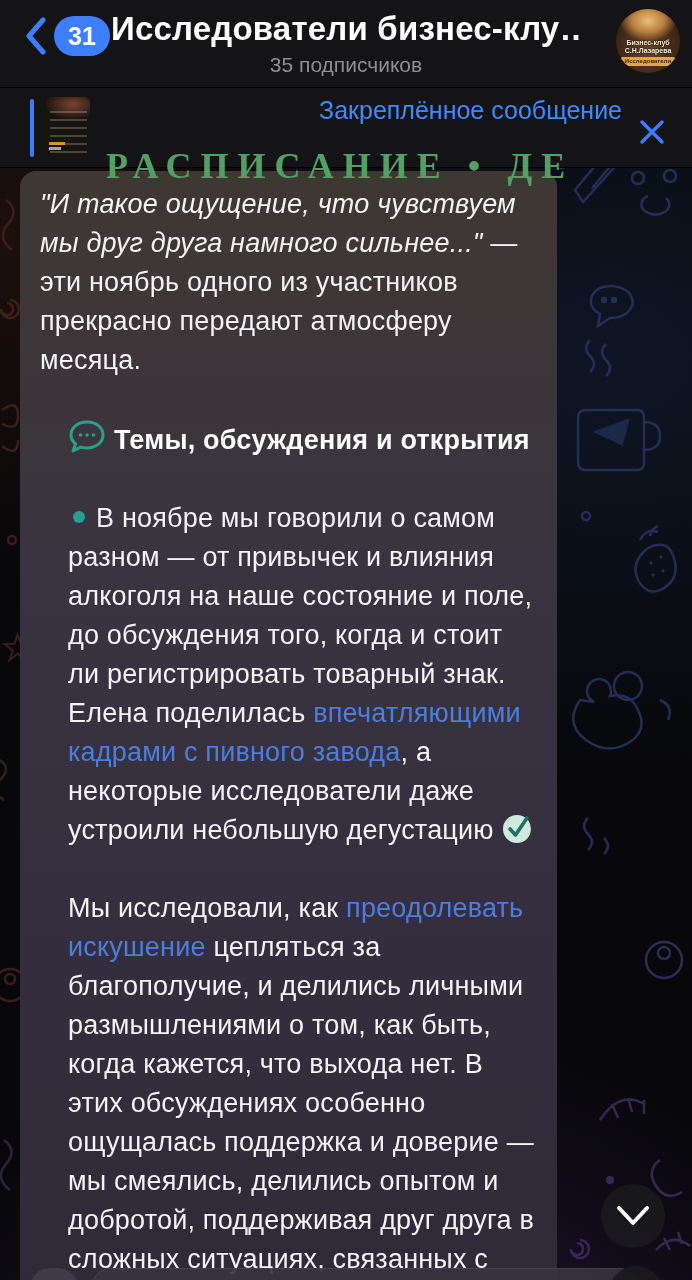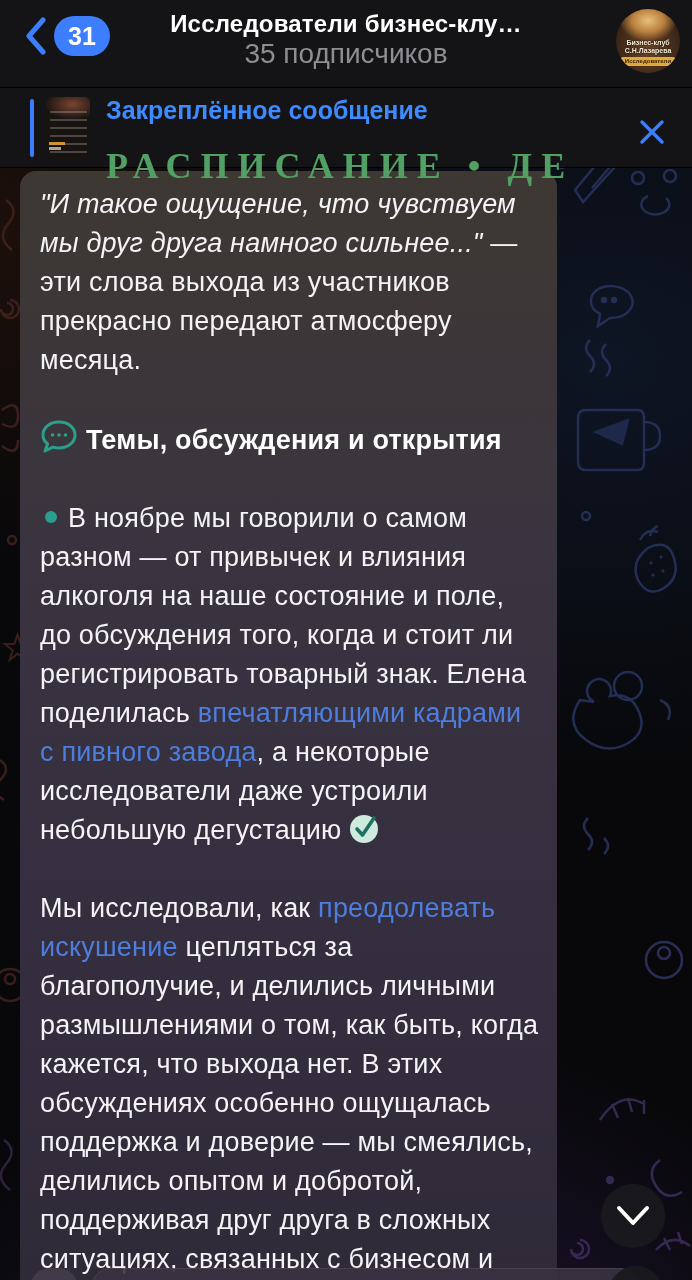--- a/index.html
+++ b/index.html
@@ -36,24 +36,24 @@
     position:absolute;left:24px;top:16px;height:48px;display:flex;align-items:flex-start;gap:8px;
     cursor:pointer;
   }
   .back-chevron{display:flex;align-items:center;}
   .back-badge{
     min-width:54px;height:40px;padding:0 14px;border-radius:22px;background:var(--accent-blue);
     color:#fff;font-size:25px;font-weight:600;display:flex;align-items:center;justify-content:center;
   }
   .titles{position:absolute;left:50%;top:10px;transform:translateX(-50%);text-align:center;width:470px;}
   .chat-title{
-    color:#fff;font-size:24px;font-weight:700;letter-spacing:.2px;
+    color:#fff;font-size:33px;font-weight:700;letter-spacing:.2px;
     white-space:nowrap;overflow:hidden;
   }
-  .chat-subtitle{color:var(--sub-gray);font-size:28px;}
+  .chat-subtitle{color:var(--sub-gray);font-size:21px;margin-top:5px;}
   .avatar{
     position:absolute;right:12px;top:9px;width:64px;height:64px;border-radius:50%;overflow:hidden;
     background:
       radial-gradient(36px 26px at 50% 18%, #e9c07c 0%, #b97f3e 45%, rgba(0,0,0,0) 80%),
       radial-gradient(60px 60px at 50% 60%, #6d4526 0%, #2a1b12 70%, #13100d 100%);
     display:flex;flex-direction:column;align-items:center;justify-content:flex-end;
     padding-bottom:7px;cursor:pointer;
   }
   .avatar-line{color:#f4ecd9;font-size:7px;line-height:8px;font-weight:700;text-shadow:0 0 2px #000;}
   .avatar-pill{
@@ -77,41 +77,41 @@
   }
   .thumb-rows{
     position:absolute;left:4px;right:3px;top:14px;bottom:4px;
     background:
       repeating-linear-gradient(180deg, rgba(210,205,195,.55) 0 2px, rgba(0,0,0,0) 2px 8px);
     opacity:.5;
   }
   .thumb-accent{position:absolute;left:3px;bottom:14px;width:16px;height:3px;background:#e0a030;opacity:.9;}
   .thumb-accent2{position:absolute;left:3px;bottom:9px;width:12px;height:3px;background:#d0c8ba;opacity:.8;}
   .pinned-texts{position:absolute;left:106px;top:8px;right:70px;}
-  .pinned-label{color:#3e8bff;font-size:25px;font-weight:700;}
+  .pinned-label{color:#3e8bff;font-size:25px;font-weight:400;text-align:right;}
   .pinned-preview{
     margin-top:20px;
     font-family:"Liberation Serif","DejaVu Serif",serif;
     color:var(--pinned-green);font-size:36px;font-weight:700;letter-spacing:9px;
     white-space:nowrap;overflow:hidden;
   }
   .pinned-close{
     position:absolute;right:18px;top:22px;width:44px;height:44px;display:flex;align-items:center;justify-content:center;
     cursor:pointer;
   }
 
   
   .bubble{
     position:absolute;left:20px;top:171px;width:537px;bottom:-8px;z-index:2;
     border-radius:16px 16px 0 0;
     background:linear-gradient(180deg,#3e3833 0%, #3a3440 34%, #352e3f 66%, #2f2a38 100%);
     padding:14px 18px 16px 20px;
   }
   .para{color:var(--text-main);font-size:27px;line-height:39px;letter-spacing:.2px;}
-  .para.gap{margin-top:39px;}
+  .para.gap{margin-top:39px;margin-left:28px;}
   .para .bold{font-weight:700;color:#ffffff;}
   .para .italic{font-style:italic;}
   .para .link{color:var(--link-blue);cursor:pointer;}
   .em{display:inline-block;vertical-align:-6px;margin-right:8px;}
   .em svg{display:block;}
   .em-check-circle{margin-left:6px;margin-right:0;}
   .em-dot-bullet{vertical-align:3px;margin-right:10px;margin-left:4px;}
 
   
   .scroll-btn{
@@ -182,21 +182,21 @@
         <path d="M660 1160 q-14 10 -4 26 q10 16 26 6"></path>
         <path d="M580 1240 a9 9 0 1 1 -9 9 a6 6 0 1 0 6 -6"></path>
         <circle cx="610" cy="1180" r="3" fill="#3a2c58"></circle>
         <path d="M656 1250 q16 -18 34 -4 M664 1238 l6 12 M678 1232 l4 12"></path>
       </g>
     </svg>
   </div>
 
   <div class="bubble">
     <div>
-        <div class="para"><span class="italic">"И такое ощущение, что чувствуем мы друг друга намного сильнее..."</span><span class="plain"> — эти слова выхода из участников прекрасно передают атмосферу месяца.</span></div>
+        <div class="para"><span class="italic">"И такое ощущение, что чувствуем мы друг друга намного сильнее..."</span><span class="plain"> — эти ноябрь одного из участников прекрасно передают атмосферу месяца.</span></div>
         <div class="para gap"><span class="em em-chat-bubble"><svg width="38" height="36" viewBox="0 0 38 36" fill="none">
               <path d="M19 3 C28.5 3 35 8.8 35 16 C35 23.2 28.5 29 19 29 C16.8 29 14.7 28.7 12.8 28.1 L5 32 L7.6 25 C4.8 22.7 3 19.5 3 16 C3 8.8 9.5 3 19 3 Z" stroke="#2aa08a" stroke-width="3" stroke-linejoin="round"></path>
               <circle cx="12.5" cy="16" r="1.8" fill="#2aa08a"></circle>
               <circle cx="19" cy="16" r="1.8" fill="#2aa08a"></circle>
               <circle cx="25.5" cy="16" r="1.8" fill="#2aa08a"></circle>
             </svg></span><span class="bold">Темы, обсуждения и открытия</span></div>
         <div class="para gap"><span class="em em-dot-bullet"><svg width="14" height="14" viewBox="0 0 14 14">
               <circle cx="7" cy="7" r="6" fill="#2a9d8f"></circle>
             </svg></span><span class="plain">В ноябре мы говорили о самом разном — от привычек и влияния алкоголя на наше состояние и поле, до обсуждения того, когда и стоит ли регистрировать товарный знак. Елена поделилась </span><span class="link">впечатляющими кадрами с пивного завода</span><span class="plain">, а некоторые исследователи даже устроили небольшую дегустацию</span><span class="em em-check-circle"><svg width="34" height="34" viewBox="0 0 34 34">
               <circle cx="17" cy="18" r="14" fill="#cdeadd"></circle>

